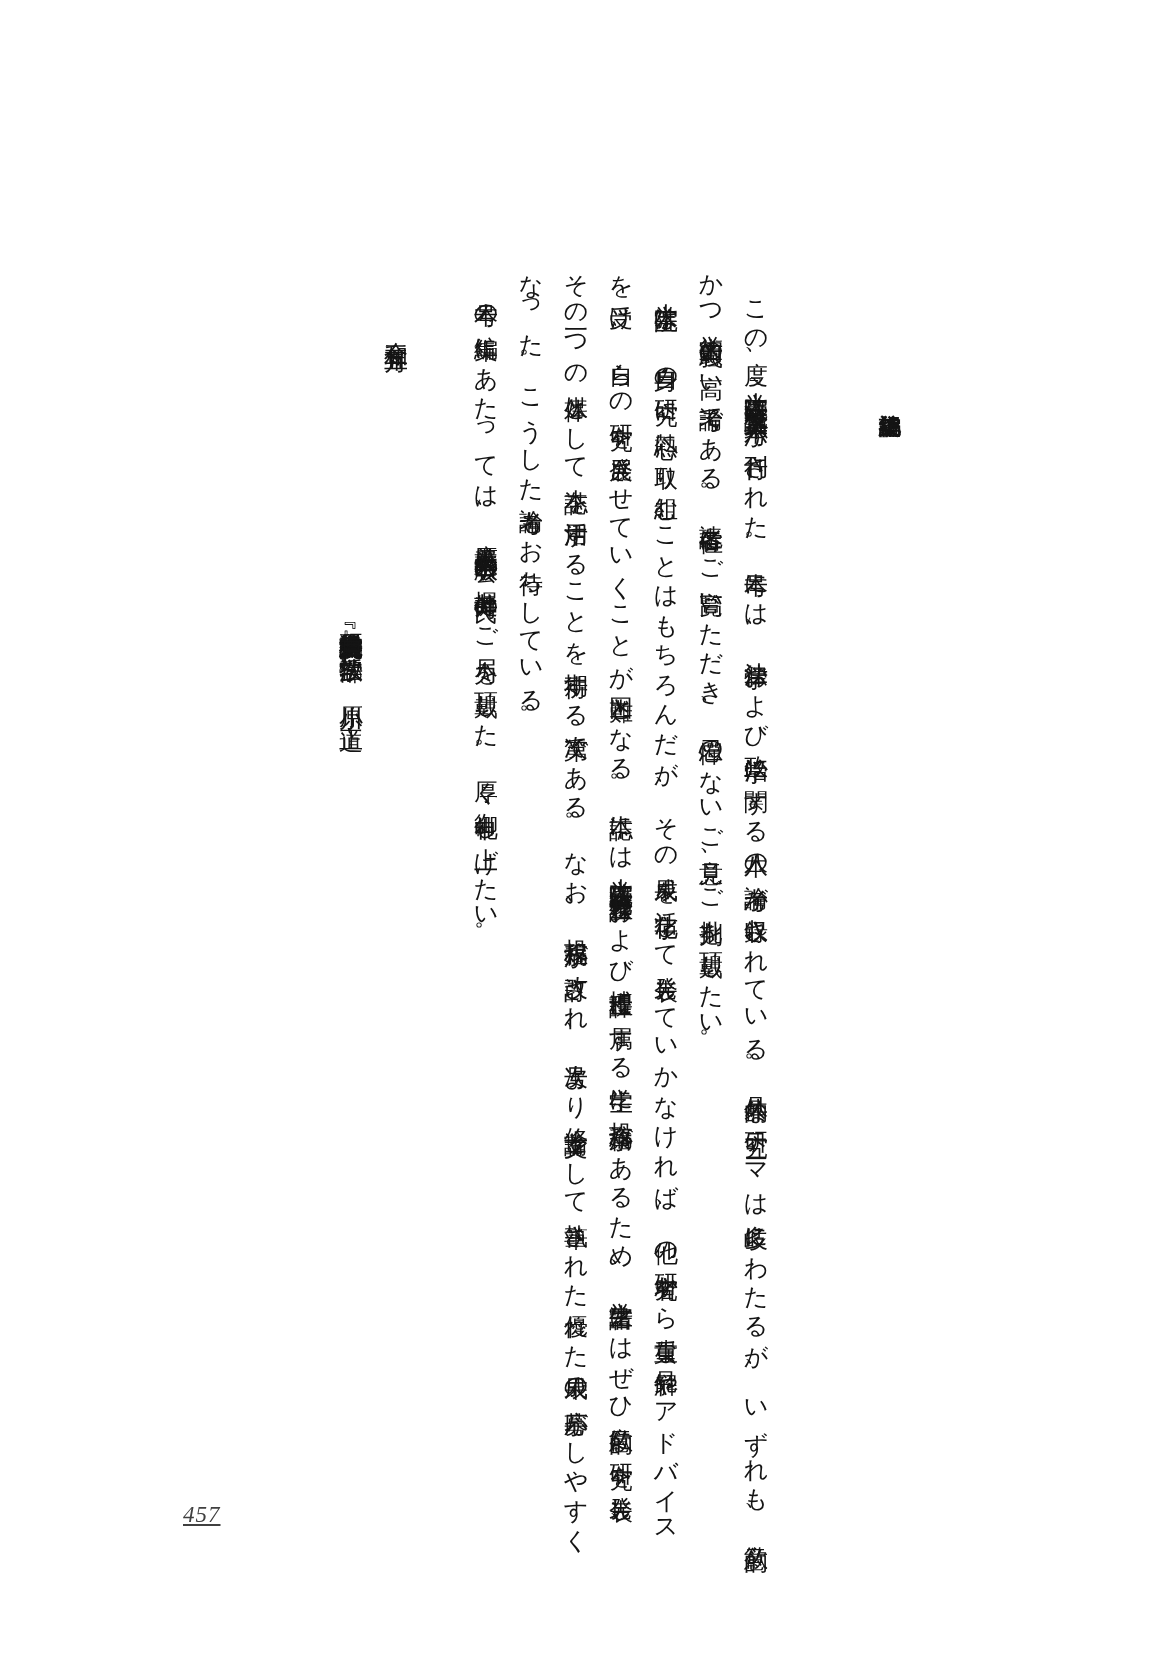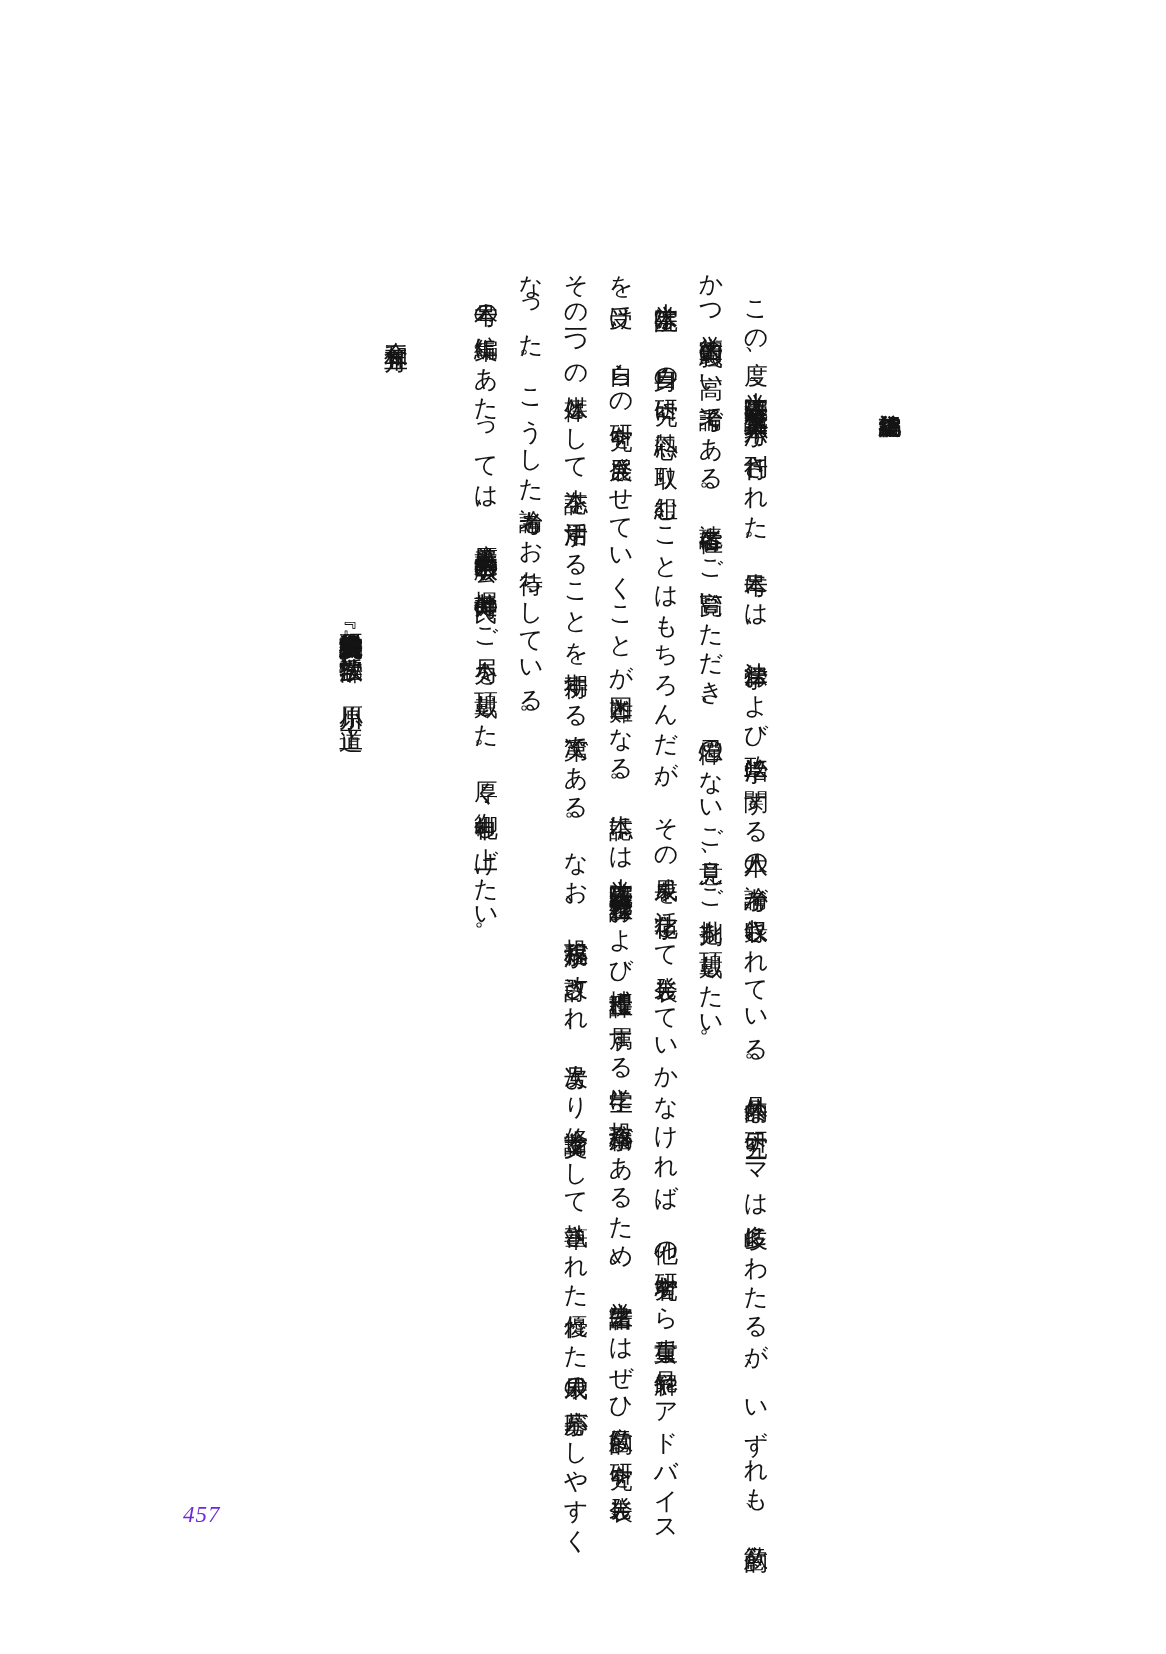--- a/index.html
+++ b/index.html
@@ -54,21 +54,22 @@
     text-indent: 357px;
     letter-spacing: 0;
   }
   .page-number {
     position: absolute;
     left: 183px;
     top: 1502px;
     font-size: 23px;
     font-style: italic;
     letter-spacing: 1px;
-    color: #6d28d9;
+    color: #404040;
+    text-decoration: underline;
   }
 </style>
 </head>
 <body>
 
 <div class="page">
   <div class="vertical-flow">
     <h1 class="doc-title">編集後記</h1>
     <p class="body-par">この度、『大学院法学研究科論文集』第六十一号が刊行された。本号には、法律学および政治学に関する八本の論考が収録されている。具体的な研究テーマは多岐にわたるが、いずれも、意欲的かつ学術的意義の高い論考である。読者各位にご高覧いただき、忌憚のないご意見、ご批判を頂戴したい。</p>
     <p class="body-par">大学院生は、自身の研究に熱心に取り組むことはもちろんだが、その成果を活字化して発表していかなければ、他の研究者から貴重な見解やアドバイスを受け、自らの研究を発展させていくことが困難となる。本誌には大学院法学研究科修士課程および博士課程に属する学生に投稿資格があるため、学生諸君にはぜひ意欲的に研究を発表し、その一つの媒体として本誌を活用することを期待する次第である。なお、投稿規程が改訂され、次号より修士論文として執筆された優れた成果の応募がしやすくなった。こうした論考もお待ちしている。</p>

